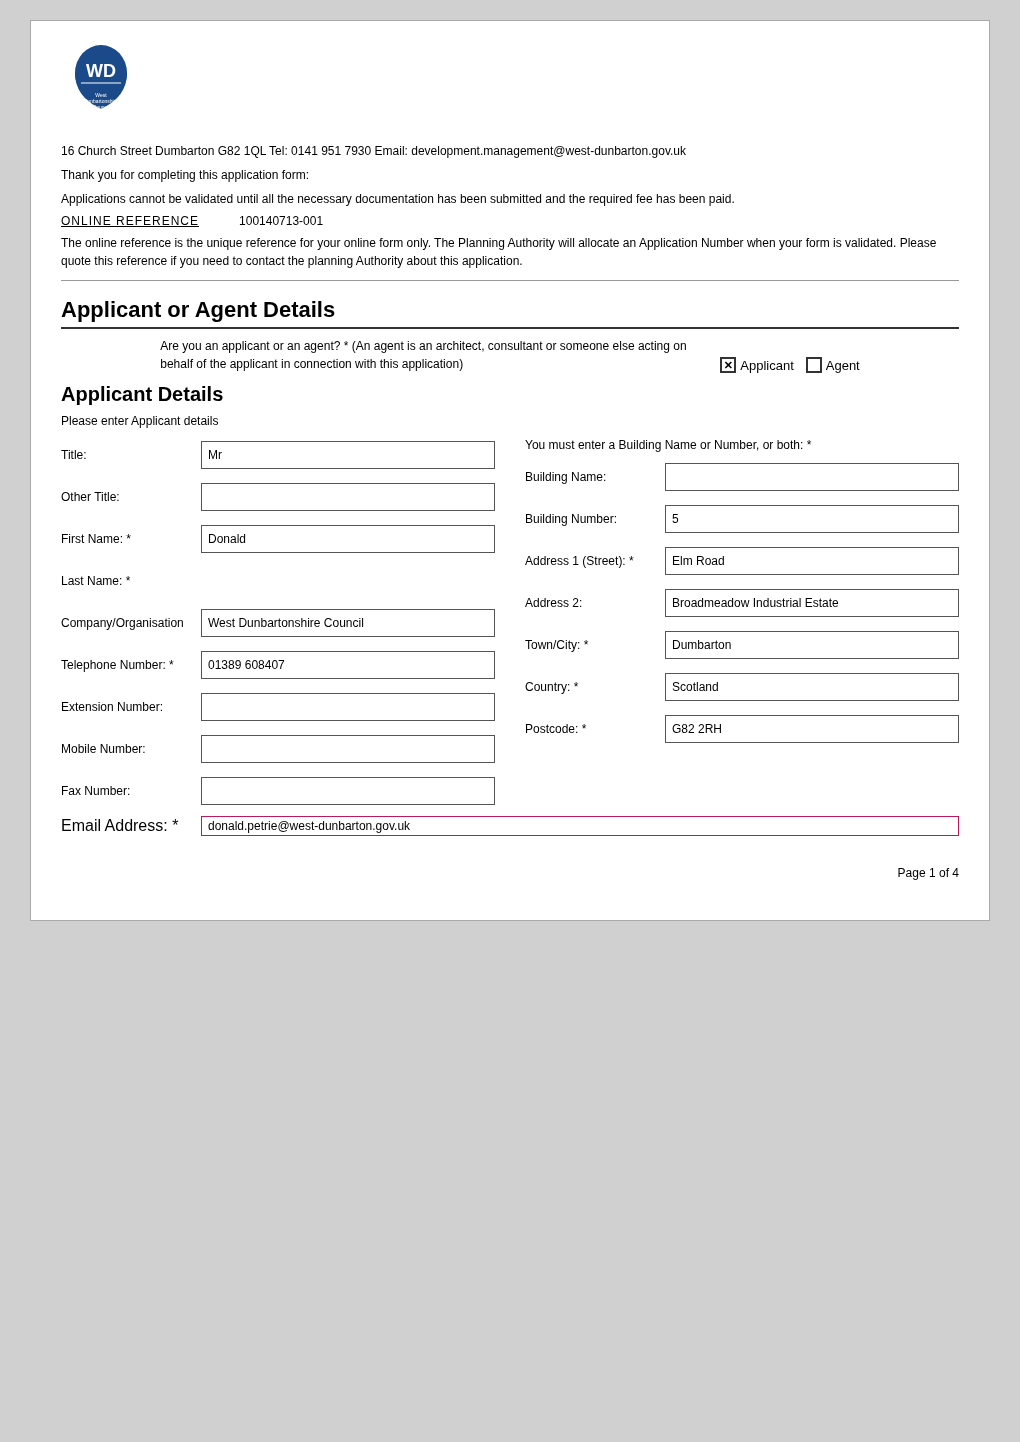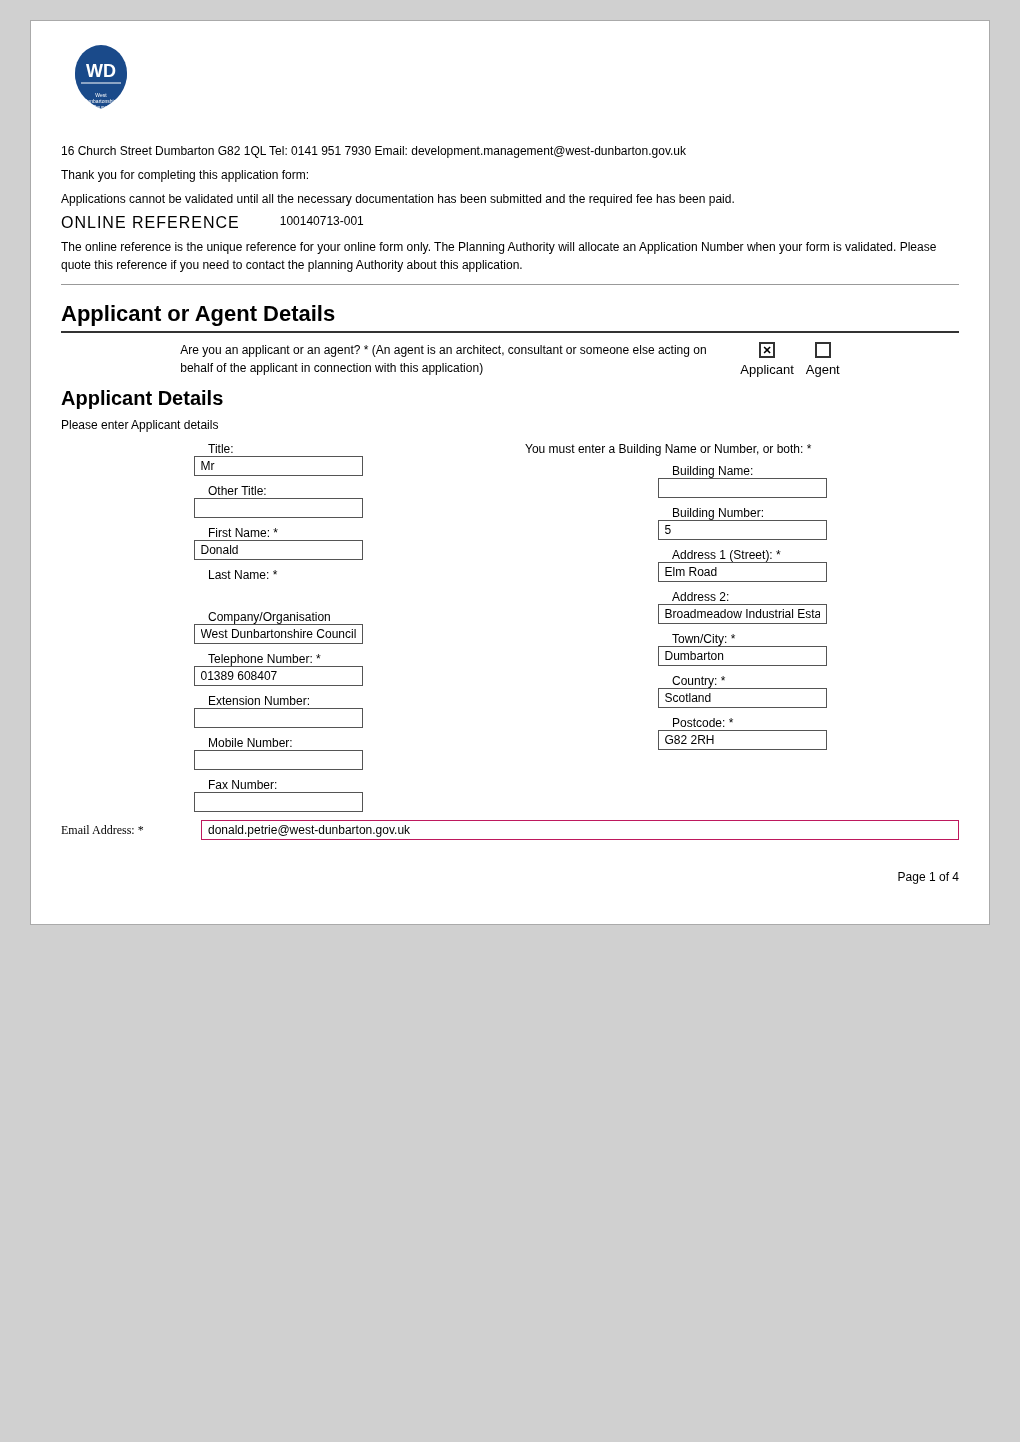--- a/index.html
+++ b/index.html
@@ -56,21 +56,20 @@
       display: flex;
       align-items: center;
       gap: 12px;
       font-size: 13px;
     }
     .checkbox-label {
       display: flex;
       align-items: center;
       gap: 4px;
       font-size: 13px;
-      flex-direction: column;
     }
     .checkbox-box {
       width: 16px;
       height: 16px;
       border: 2px solid #333;
       display: inline-flex;
       align-items: center;
       justify-content: center;
       font-size: 12px;
       font-weight: bold;
@@ -99,21 +98,20 @@
       flex: 1;
     }
     .form-col-right {
       flex: 1;
     }
     .form-row {
       display: flex;
       align-items: center;
       margin-bottom: 8px;
       min-height: 34px;
-      flex-direction: column;
     }
     .form-label {
       width: 140px;
       font-size: 12px;
       flex-shrink: 0;
       padding-right: 8px;
     }
     .form-input {
       flex: 1;
       height: 28px;
@@ -129,46 +127,46 @@
       font-size: 12px;
       margin-bottom: 8px;
     }
     .email-row {
       display: flex;
       align-items: center;
       margin-bottom: 8px;
     }
     .email-label {
       width: 140px;
-      font-size: 12px;
+      font-size: 16px;
       flex-shrink: 0;
-      font-family: Liberation Serif, serif;
     }
     .email-input {
       flex: 1;
       height: 20px;
       border: 1px solid #be185d;
       padding: 8px 6px;
       font-size: 12px;
     }
     .page-number {
       text-align: right;
       font-size: 12px;
       margin-top: 30px;
     }
     .online-ref-row {
       display: flex;
       gap: 40px;
       font-size: 12px;
       margin-bottom: 6px;
     }
     .online-ref-label {
-      font-size: 16px;
+      font-size: 12px;
       letter-spacing: 1px;
       text-transform: uppercase;
+      text-decoration: underline;
     }
     .ref-value {
       font-size: 12px;
     }
   </style>
 </head>
 <body>
 
 <div class="page-container">
 

